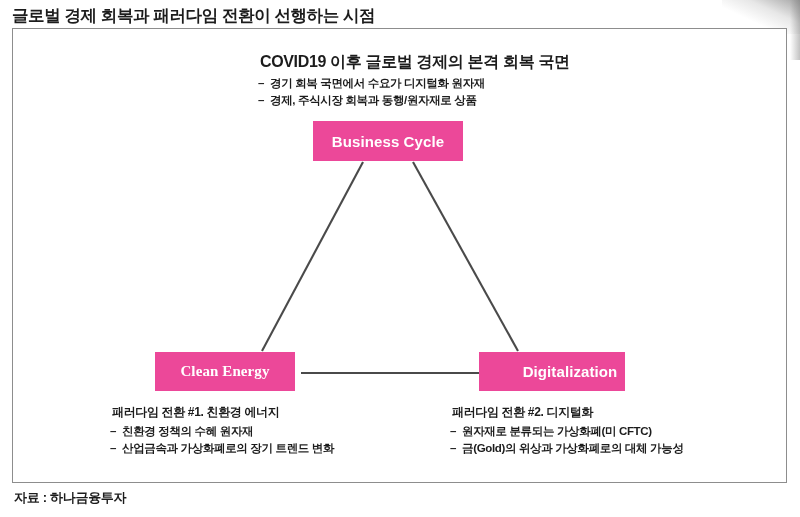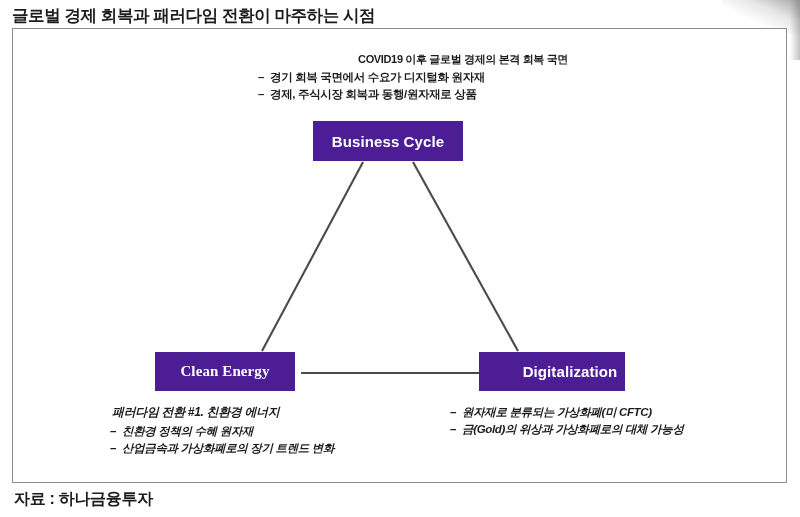--- a/index.html
+++ b/index.html
@@ -63,21 +63,21 @@
   }
 
   
   #top-note {
     position: absolute;
     left: 248px;
     top: 52px;
     width: 320px;
   }
   #top-note .note-head {
-    font-size: 11px;
+    font-size: 16px;
     font-weight: bold;
     letter-spacing: -0.35px;
     color: #1c1c1c;
     white-space: nowrap;
     margin-bottom: 2px;
     text-align: right;
     padding-left: 12px;
   }
   .bullet-row {
     display: flex;
@@ -103,21 +103,21 @@
     left: 0;
     top: 0;
     width: 800px;
     height: 517px;
     pointer-events: none;
   }
 
   
   .node-box {
     position: absolute;
-    background: #4c1d95;
+    background: #ec4899;
     color: #ffffff;
     display: flex;
     align-items: center;
     justify-content: center;
     font-size: 15px;
     font-weight: bold;
     letter-spacing: 0.1px;
     box-sizing: border-box;
   }
   #node-business-cycle {
@@ -135,52 +135,52 @@
   }
   #node-digitalization {
     left: 479px;
     top: 352px;
     width: 146px;
     height: 39px;
     padding-left: 36px;
   }
 
   
-  .caption-block { position: absolute; font-style: italic; }
+  .caption-block { position: absolute; }
   #caption-left  { left: 100px; top: 404px; width: 310px; }
   #caption-right { left: 440px; top: 404px; width: 320px; }
   .caption-head {
     font-size: 12px;
     font-weight: bold;
     letter-spacing: -0.35px;
     color: #1c1c1c;
     white-space: nowrap;
     margin-bottom: 2px;
     padding-left: 12px;
   }
 
   
   #source-note {
     position: absolute;
     left: 14px;
     top: 489px;
-    font-size: 16px;
+    font-size: 13px;
     font-weight: bold;
     letter-spacing: -0.3px;
     color: #1c1c1c;
     white-space: nowrap;
   }
 </style>
 </head>
 <body>
 
 <div id="corner-shade"></div>
 <div id="edge-shade-right"></div>
 
-<div id="page-title">글로벌 경제 회복과 패러다임 전환이 마주하는 시점</div>
+<div id="page-title">글로벌 경제 회복과 패러다임 전환이 선행하는 시점</div>
 
 <div id="chart-frame"></div>
 
 <svg id="connectors" viewBox="0 0 800 517" xmlns="http://www.w3.org/2000/svg">
 
   <line x1="363" y1="162" x2="262" y2="351" stroke="#4a4a4a" stroke-width="2.1" stroke-linecap="butt"></line>
 
   <line x1="413" y1="162" x2="518" y2="351" stroke="#4a4a4a" stroke-width="2.1" stroke-linecap="butt"></line>
 
   <line x1="301" y1="373" x2="479" y2="373" stroke="#4a4a4a" stroke-width="2.1" stroke-linecap="butt"></line>
@@ -214,20 +214,21 @@
     <span class="bullet-dash">–</span>
     <span class="bullet-text">친환경 정책의 수혜 원자재</span>
   </div>
   <div class="bullet-row">
     <span class="bullet-dash">–</span>
     <span class="bullet-text">산업금속과 가상화폐로의 장기 트렌드 변화</span>
   </div>
 </div>
 
 <div class="caption-block" id="caption-right">
+  <div class="caption-head">패러다임 전환 #2. 디지털화</div>
   <div class="bullet-row">
     <span class="bullet-dash">–</span>
     <span class="bullet-text">원자재로 분류되는 가상화폐(미 CFTC)</span>
   </div>
   <div class="bullet-row">
     <span class="bullet-dash">–</span>
     <span class="bullet-text">금(Gold)의 위상과 가상화폐로의 대체 가능성</span>
   </div>
 </div>
 

